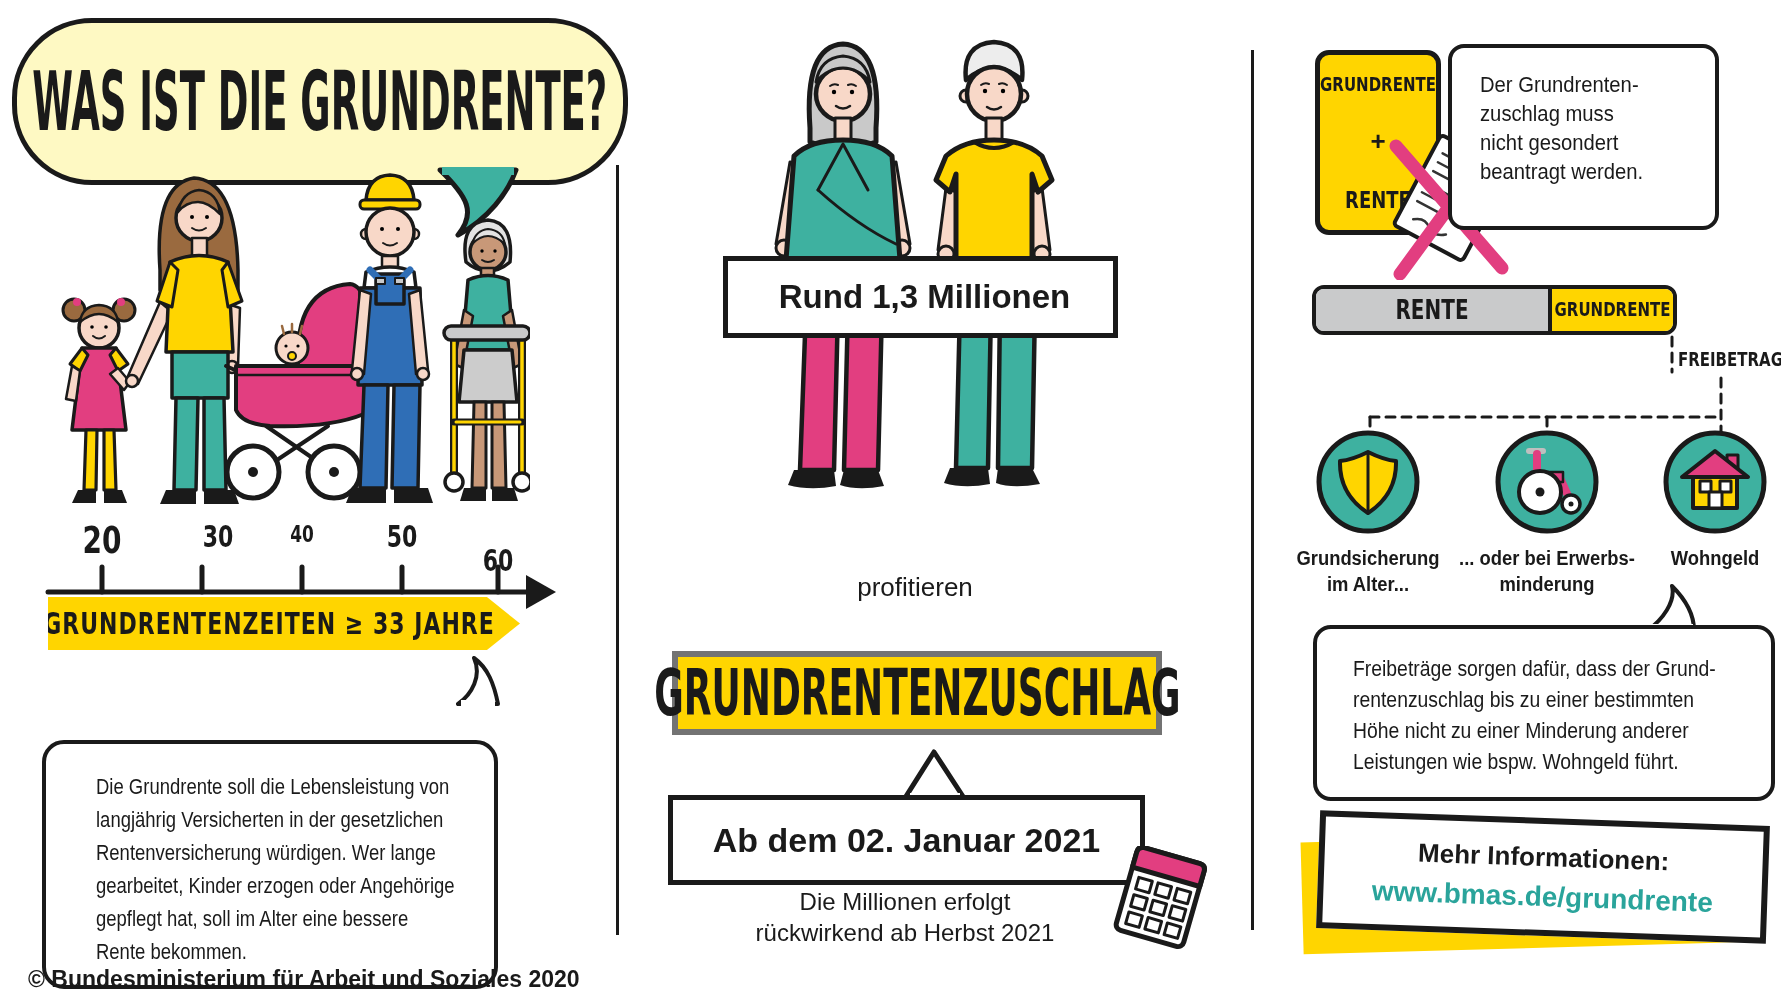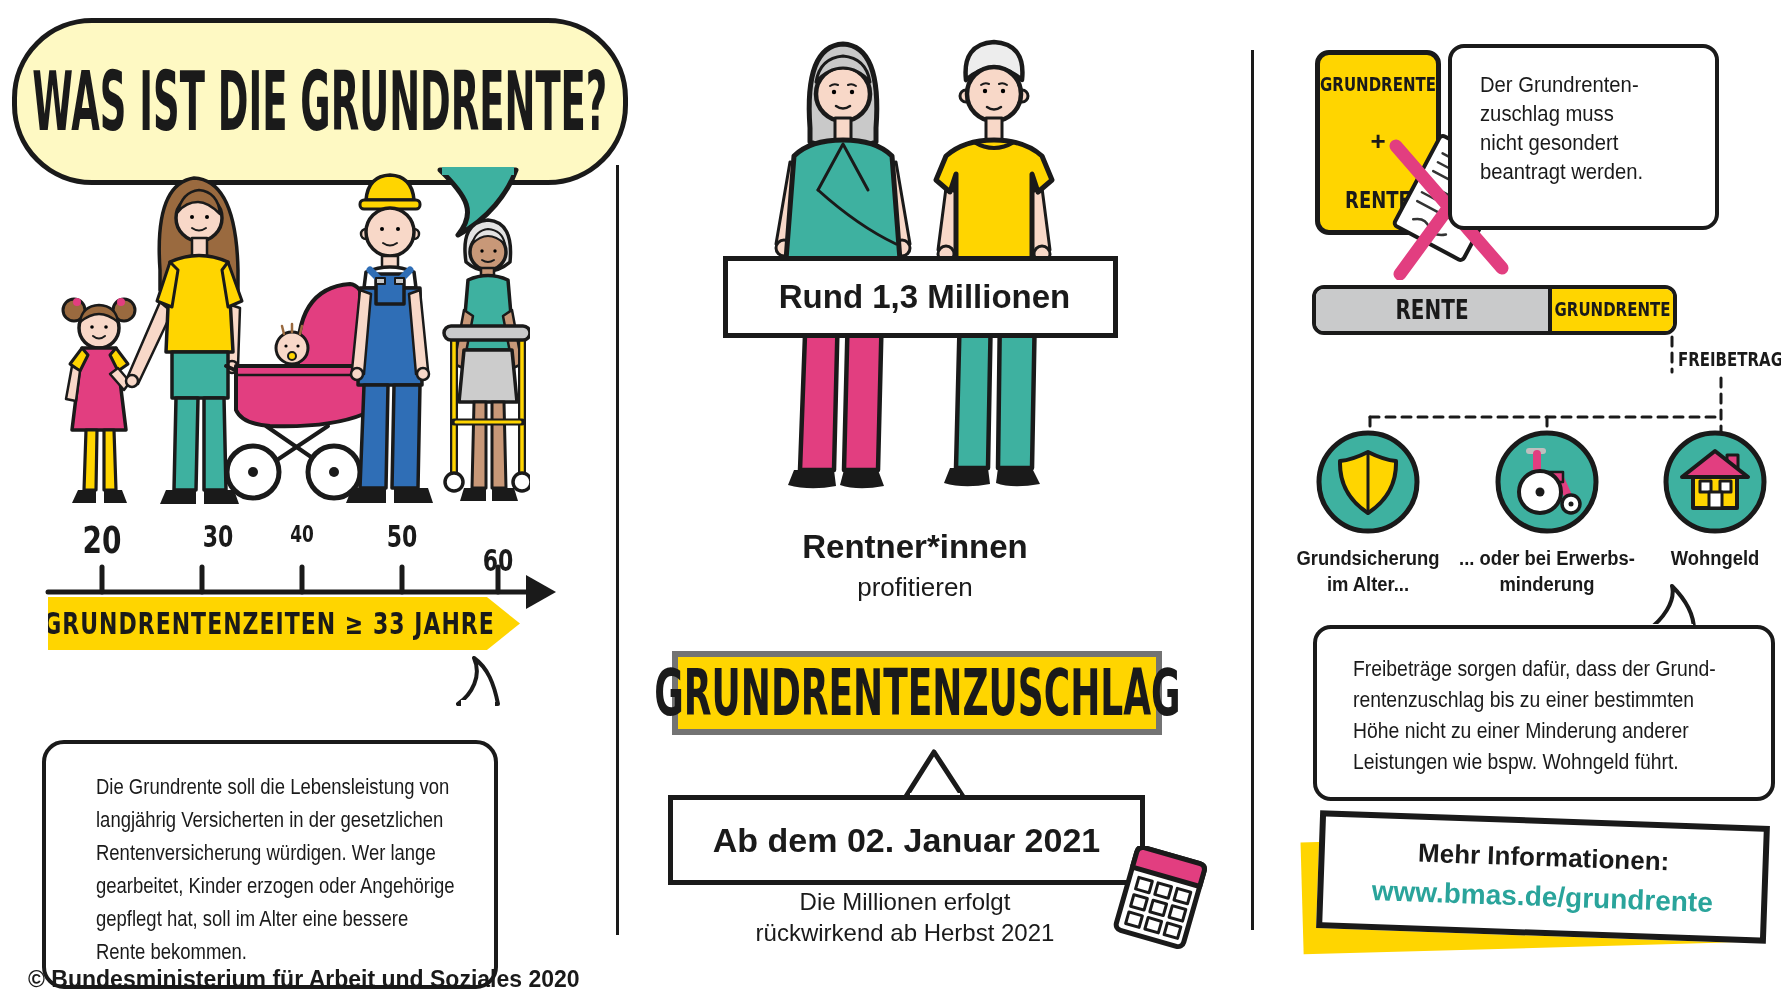--- a/index.html
+++ b/index.html
@@ -221,21 +221,20 @@
     <path d="M210 280 L206 440 L238 440 L241 280 Z" fill="#3EB1A0" stroke="#1a1a1a" stroke-width="4.5"></path>
     <path d="M250 280 L248 440 L282 440 L285 280 Z" fill="#3EB1A0" stroke="#1a1a1a" stroke-width="4.5"></path>
     <path d="M200 440 L238 440 L240 456 Q214 461 194 455 Z" fill="#1a1a1a"></path>
     <path d="M248 440 L282 440 L290 456 Q262 461 246 455 Z" fill="#1a1a1a"></path>
   </svg>
 
   <div class="box" style="left:723px;top:256px;width:377px;height:72px;display:flex;align-items:center;justify-content:center;padding-left:8px;">
     <span class="b nowrap" style="font-size:33px;">Rund 1,3 Millionen</span>
   </div>
 
-  <div class="abs b center" style="left:700px;top:528px;width:430px;font-size:33px;">Rentner*innen</div>
   <div class="abs center" style="left:700px;top:572px;width:430px;font-size:26px;">profitieren</div>
 
   <div class="abs" style="left:672px;top:651px;width:490px;height:84px;background:#FFD500;border:6px solid #737373;box-sizing:border-box;display:flex;align-items:center;justify-content:center;">
     <span class="hand nowrap" style="font-size:40px;display:inline-block;transform:scale(.9,1.6);">GRUNDRENTENZUSCHLAG</span>
   </div>
 
   <svg class="abs" style="left:903px;top:748px;" width="64" height="52" viewBox="0 0 64 52">
     <path d="M2 50 L31 4 L61 50" fill="#fff" stroke="#1a1a1a" stroke-width="5"></path>
     <rect x="7" y="45" width="50" height="7" fill="#fff"></rect>
   </svg>

